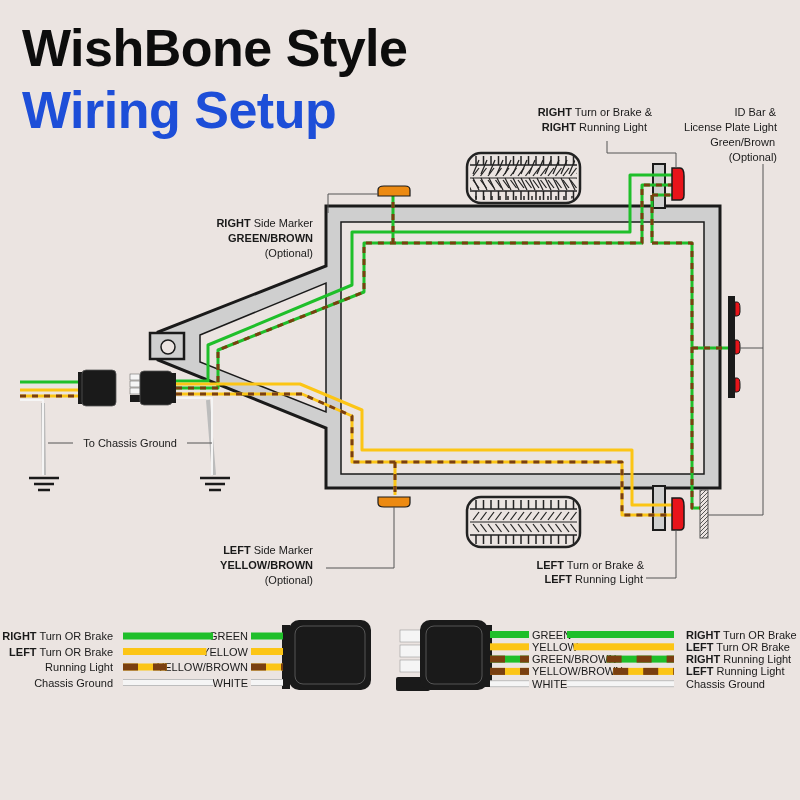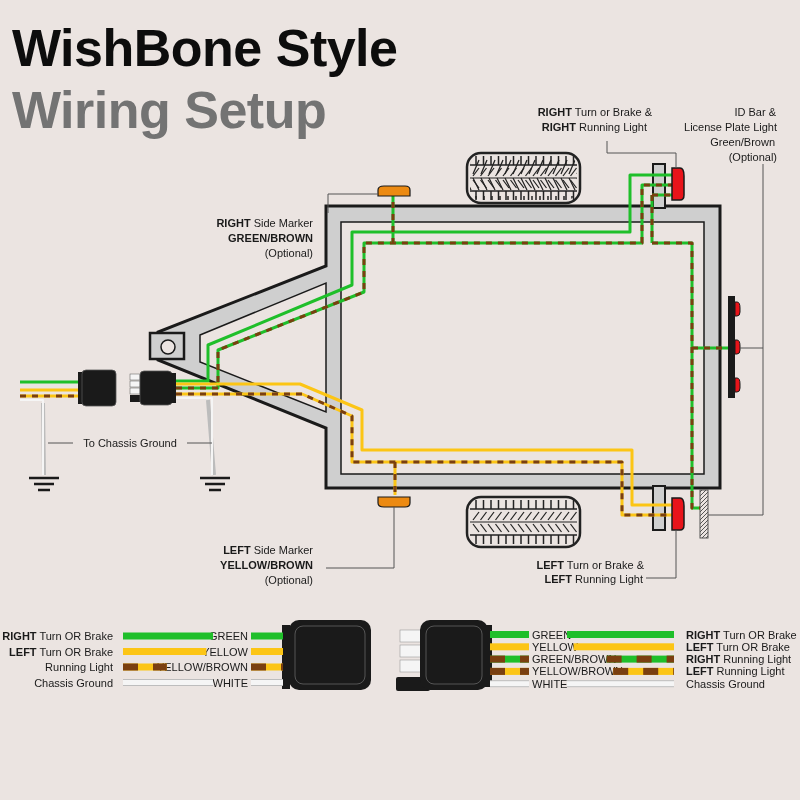--- a/index.html
+++ b/index.html
@@ -1,19 +1,19 @@
 <!DOCTYPE html>
 <html><head>
 <meta charset="utf-8">
 <style>
   html, body { margin: 0; padding: 0; }
   body { width: 800px; height: 800px; background: #ebe4e1; overflow: hidden; position: relative; font-family: "Liberation Sans", sans-serif; color: #1a1a1a; }
-  .title { position: absolute; left: 12px; font-weight: bold; font-size: 52px; letter-spacing: -0.5px; line-height: 1; }
+  .title { position: absolute; left: 22px; font-weight: bold; font-size: 52px; letter-spacing: -0.5px; line-height: 1; }
   .t1 { top: 22px; color: #0d0d0d; }
-  .t2 { top: 84px; color: #737373; }
+  .t2 { top: 84px; color: #1d4ed8; }
   svg { position: absolute; left: 0; top: 0; }
   .lbl { font-family: "Liberation Sans", sans-serif; font-size: 11px; fill: #1a1a1a; }
   .b { font-weight: bold; }
 </style>
 </head>
 <body>
 
 <div class="title t1">WishBone Style</div>
 <div class="title t2">Wiring Setup</div>
 

